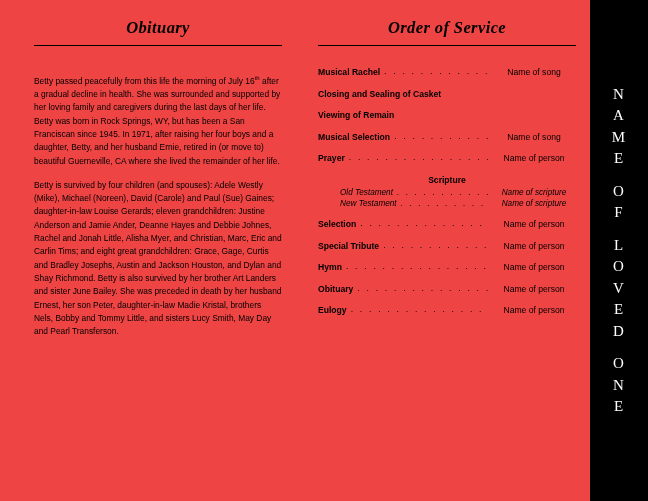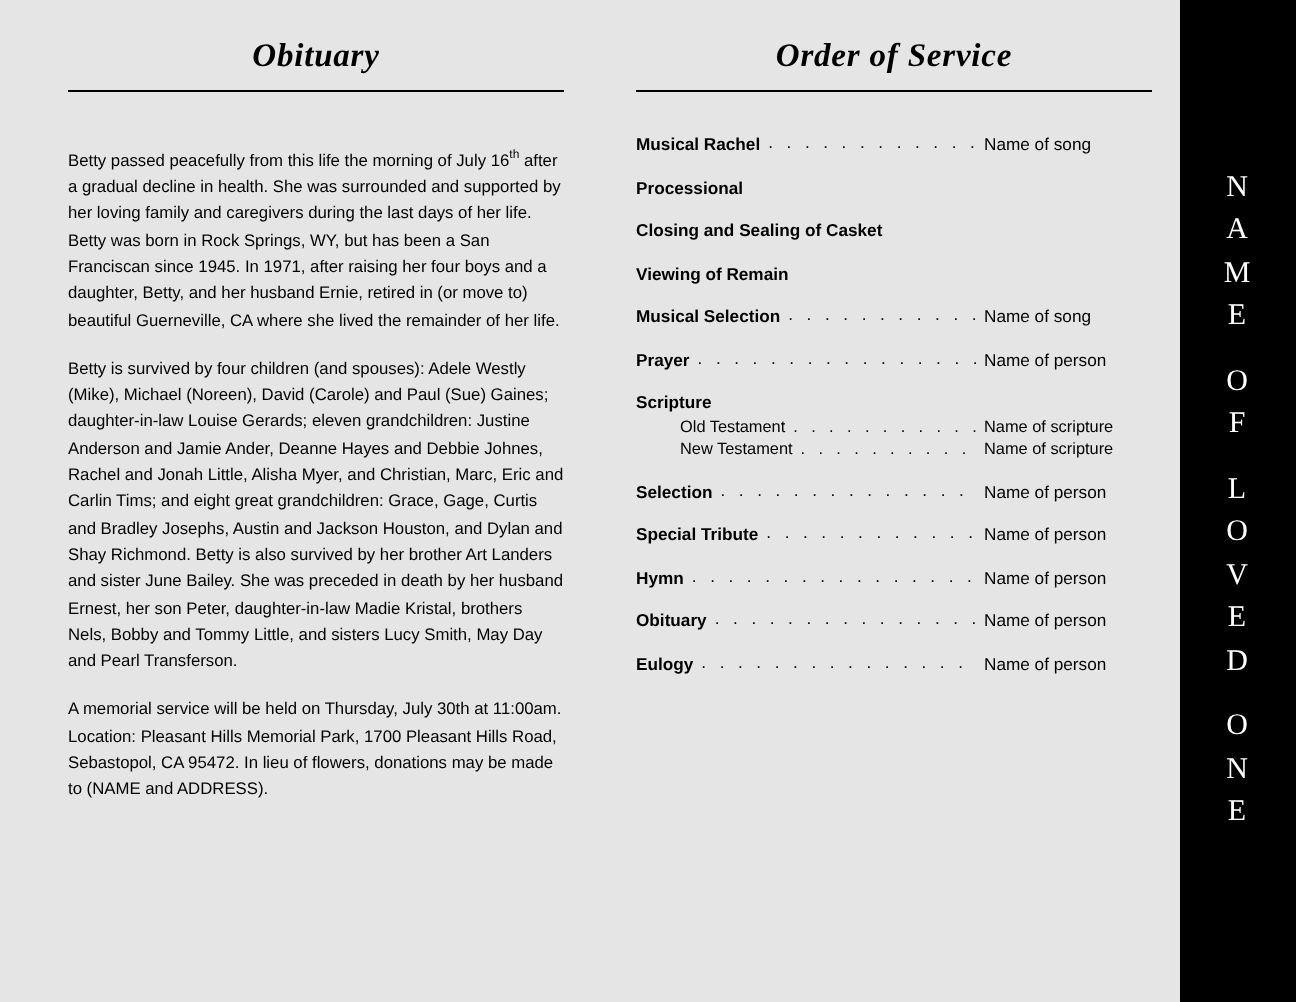--- a/index.html
+++ b/index.html
@@ -11,21 +11,21 @@
     height: 501px;
     background: #ffffff;
     font-family: "Liberation Sans", sans-serif;
     overflow: hidden;
   }
   .page {
     position: relative;
     width: 648px;
     height: 501px;
     box-sizing: border-box;
-    background: #e5e5e5;
+    background: #ef4444;
     display: flex;
     flex-direction: row;
   }
 
   
   .col-obituary {
     width: 300px;
     box-sizing: border-box;
     padding: 18px 18px 10px 34px;
     display: flex;
@@ -94,29 +94,30 @@
     white-space: nowrap;
     letter-spacing: 2.2px;
     font-size: 8.6px;
     color: #000;
     position: relative;
     top: -1px;
   }
   .svc-value {
     flex: 0 0 auto;
     white-space: nowrap;
-    text-align: left;
+    text-align: center;
     width: 84px;
   }
   .svc-sub {
     margin-left: 22px;
     display: flex;
     align-items: baseline;
     margin-bottom: 2px;
     font-size: 8.2px;
+    font-style: italic;
   }
   .svc-sub .sub-label {
     flex: 0 0 auto;
     white-space: nowrap;
   }
   .svc-sub .sub-dots {
     flex: 1 1 auto;
     margin: 0 4px;
     overflow: hidden;
     white-space: nowrap;
@@ -124,21 +125,21 @@
   }
   .svc-sub .sub-value {
     flex: 0 0 auto;
     width: 84px;
     white-space: nowrap;
   }
   .svc-scripture-head {
     font-weight: bold;
     margin-bottom: 3px;
   }
-  .svc-block { margin-bottom: 11.5px; }
+  .svc-block { margin-bottom: 11.5px; text-align: center; }
 
   
   .band {
     width: 58px;
     background: #000000;
     color: #ffffff;
     display: flex;
     flex-direction: column;
     align-items: center;
     justify-content: center;
@@ -162,37 +163,33 @@
 </head>
 <body>
 
 <div class="page">
 
   <div class="col-obituary">
     <div class="col-head head-rule">Obituary</div>
     <div class="obit-body">
       <p><span>Betty passed peacefully from this life the morning of July 16</span><sup>th</sup><span> after a gradual decline in health.  She was surrounded and supported by her loving family and caregivers during the last days of her life.  Betty was born in Rock Springs, WY, but has been a San Franciscan since 1945.  In 1971, after raising her four boys and a daughter, Betty, and her husband Ernie, retired in (or move to) beautiful Guerneville, CA where she lived the remainder of her life.</span></p>
       <p>Betty is survived by four children (and spouses): Adele Westly (Mike), Michael (Noreen), David (Carole) and Paul (Sue) Gaines;  daughter-in-law Louise Gerards;  eleven grandchildren: Justine Anderson and Jamie Ander, Deanne Hayes and Debbie Johnes, Rachel and Jonah Little, Alisha Myer, and Christian, Marc, Eric and Carlin Tims;  and eight great grandchildren: Grace, Gage, Curtis and Bradley Josephs, Austin and Jackson Houston, and Dylan and Shay Richmond.  Betty is also survived by her brother Art Landers and sister June Bailey.  She was preceded in death by her husband Ernest, her son Peter, daughter-in-law Madie Kristal, brothers Nels, Bobby and Tommy Little, and sisters Lucy Smith, May Day and Pearl Transferson.</p>
-      <p>A memorial service will be held on Thursday, July 30th at 11:00am.  Location:  Pleasant Hills Memorial Park, 1700 Pleasant Hills Road, Sebastopol, CA 95472.  In lieu of flowers, donations may be made to (NAME and ADDRESS).</p>
     </div>
   </div>
 
   <div class="col-service">
     <div class="col-head head-rule">Order of Service</div>
     <div class="svc-body">
 
       <div class="svc-row">
         <span class="svc-label">Musical Rachel</span>
         <span class="svc-dots">. . . . . . . . . . . . . . . . . . . . . . . . . . . . . . . . . . . . . . . . . . . . . .</span>
         <span class="svc-value">Name of song</span>
       </div>
 
-      <div class="svc-row">
-        <span class="svc-label">Processional</span>
-      </div>
 
       <div class="svc-row">
         <span class="svc-label">Closing and Sealing of Casket</span>
       </div>
 
       <div class="svc-row">
         <span class="svc-label">Viewing of Remain</span>
       </div>
 
       <div class="svc-row">

